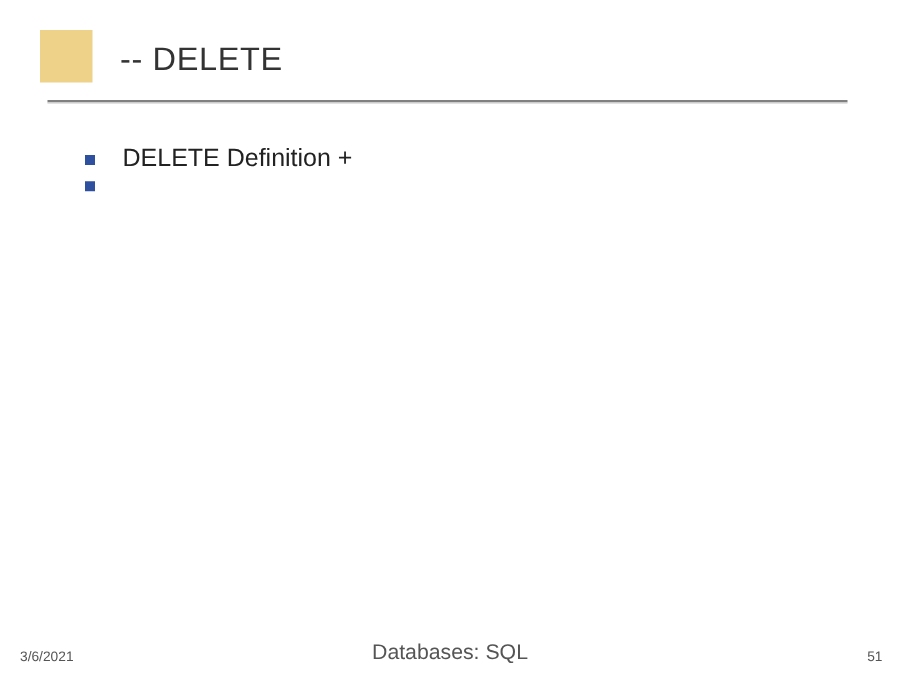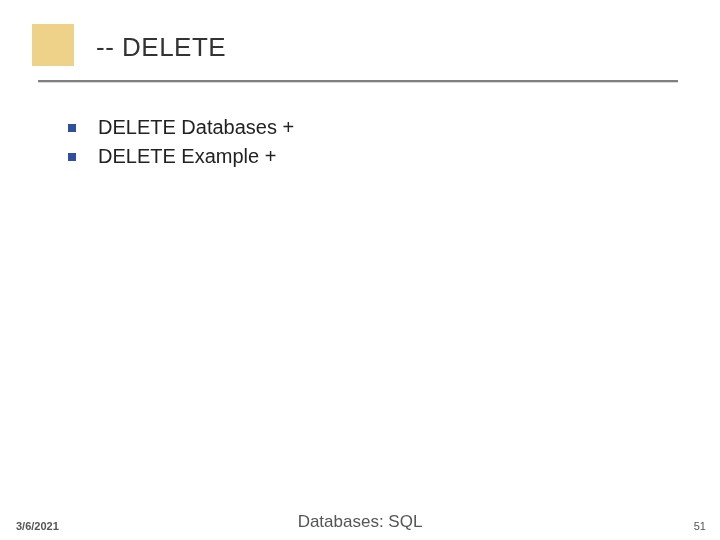--- a/index.html
+++ b/index.html
@@ -8,42 +8,41 @@
   .header-block { position: absolute; left: 32px; top: 24px; width: 42px; height: 42px; background: #efd28a; }
   .title-wrap { position: absolute; left: 96px; top: 32px; }
   .title { font-size: 26px; color: #333; font-weight: 400; letter-spacing: 0.5px; }
   .underline { position: absolute; left: 38px; top: 80px; width: 640px; height: 2px; background: #808080; }
   .underline::after { content: ""; position: absolute; left: 0; top: 2px; width: 100%; height: 1px; background: #d9d9d9; }
   .content { position: absolute; left: 68px; top: 116px; }
   .bullet-item { display: flex; align-items: center; margin-bottom: 6px; }
   .bullet { width: 8px; height: 8px; background: #2f4f9f; margin-right: 22px; flex-shrink: 0; }
   .bullet-text { font-size: 20px; color: #222; }
   .footer { position: absolute; left: 0; bottom: 0; width: 720px; height: 30px; display: flex; align-items: center; }
-  .footer-date { position: absolute; left: 16px; bottom: 8px; font-size: 11px; color: #555; font-weight: bold; }
+  .footer-date { position: absolute; left: 16px; bottom: 8px; font-size: 11px; color: #555; }
   .footer-center { position: absolute; left: 0; bottom: 8px; width: 720px; text-align: center; font-size: 17px; color: #555; }
   .footer-page { position: absolute; right: 14px; bottom: 8px; font-size: 11px; color: #555; }
 </style>
 </head>
 <body>
 
 <div class="slide">
   <div class="header-block"></div>
   <div class="title-wrap">
     <h1 class="title">-- DELETE</h1>
   </div>
   <div class="underline"></div>
 
   <div class="content">
     <div class="bullet-item">
       <span class="bullet"></span>
-      <span class="bullet-text">DELETE Databases +</span>
+      <span class="bullet-text">DELETE Definition +</span>
     </div>
     <div class="bullet-item">
       <span class="bullet"></span>
-      <span class="bullet-text">DELETE Example +</span>
     </div>
   </div>
 
   <div class="footer">
     <div class="footer-date">3/6/2021</div>
     <div class="footer-center">Databases: SQL</div>
     <div class="footer-page">51</div>
   </div>
 </div>
 

